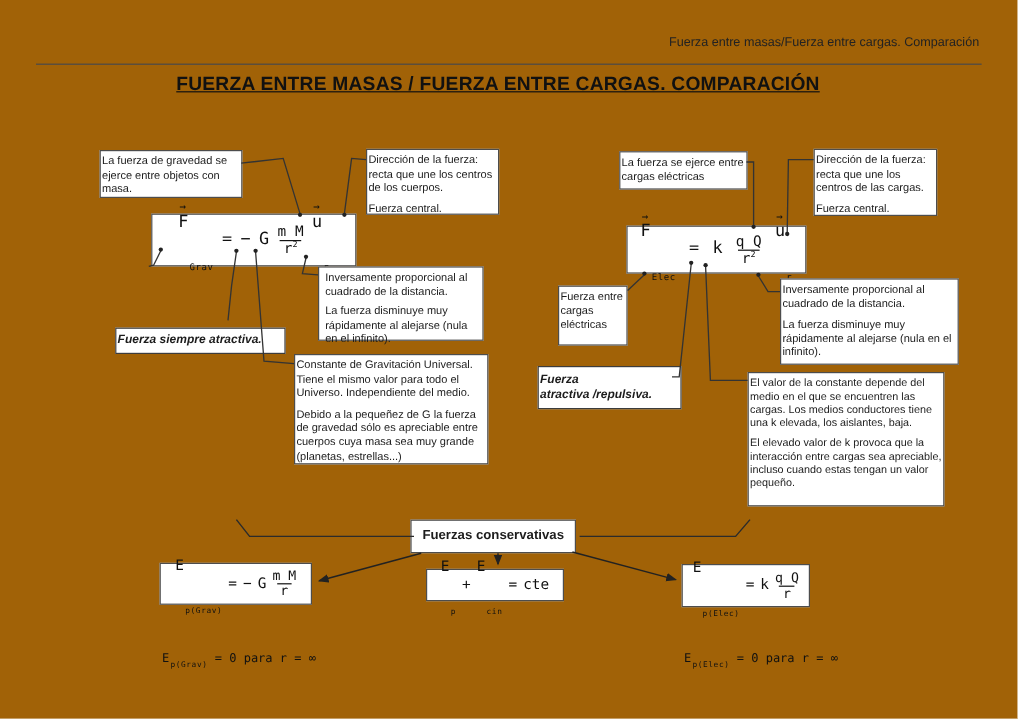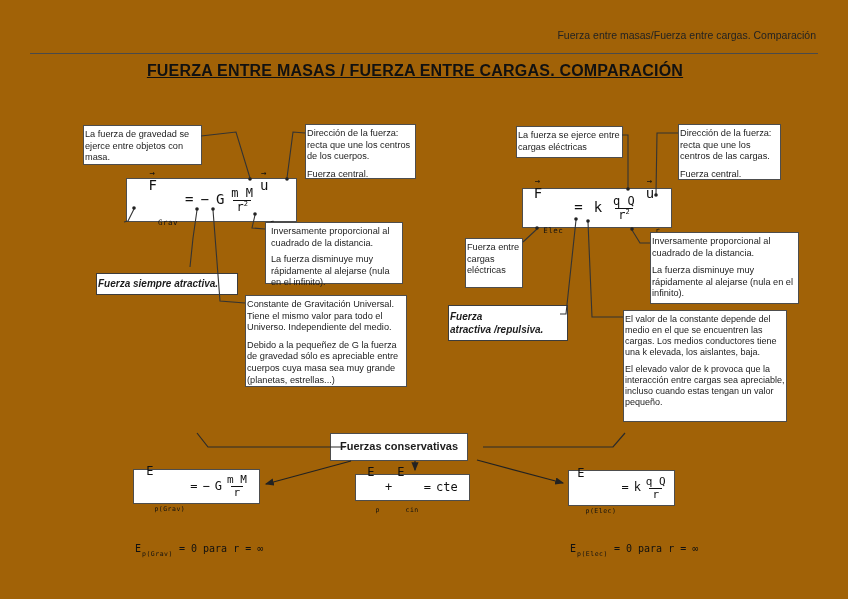--- a/index.html
+++ b/index.html
@@ -135,21 +135,21 @@
   <div class="box" style="left:650px;top:232px;width:149px;height:72px;">
     <p>Inversamente proporcional al cuadrado de la distancia.</p>
     <p>La fuerza disminuye muy rápidamente al alejarse (nula en el infinito).</p>
   </div>
 
   <div class="box" style="left:623px;top:310px;width:164px;height:112px;font-size:9px;line-height:1.22;">
     <p>El valor de la constante depende del medio en el que se encuentren las cargas. Los medios conductores tiene una k elevada, los aislantes, baja.</p>
     <p>El elevado valor de k provoca que la interacción entre cargas sea apreciable, incluso cuando estas tengan un valor pequeño.</p>
   </div>
 
-  <div class="box cons-box" style="left:330px;top:433px;width:138px;height:28px;">
+  <div class="box cons-box" style="left:342px;top:433px;width:138px;height:28px;">
     <span>Fuerzas conservativas</span>
   </div>
 
   <div class="box formula-box" style="left:133px;top:469px;width:127px;height:35px;">
     <div class="formula f-sm">
       <span class="vgroup">
           <span>E</span>
           <span class="sb" style="font-size:6.5px;">p(Grav)</span>
         </span>
       <span>=</span>

